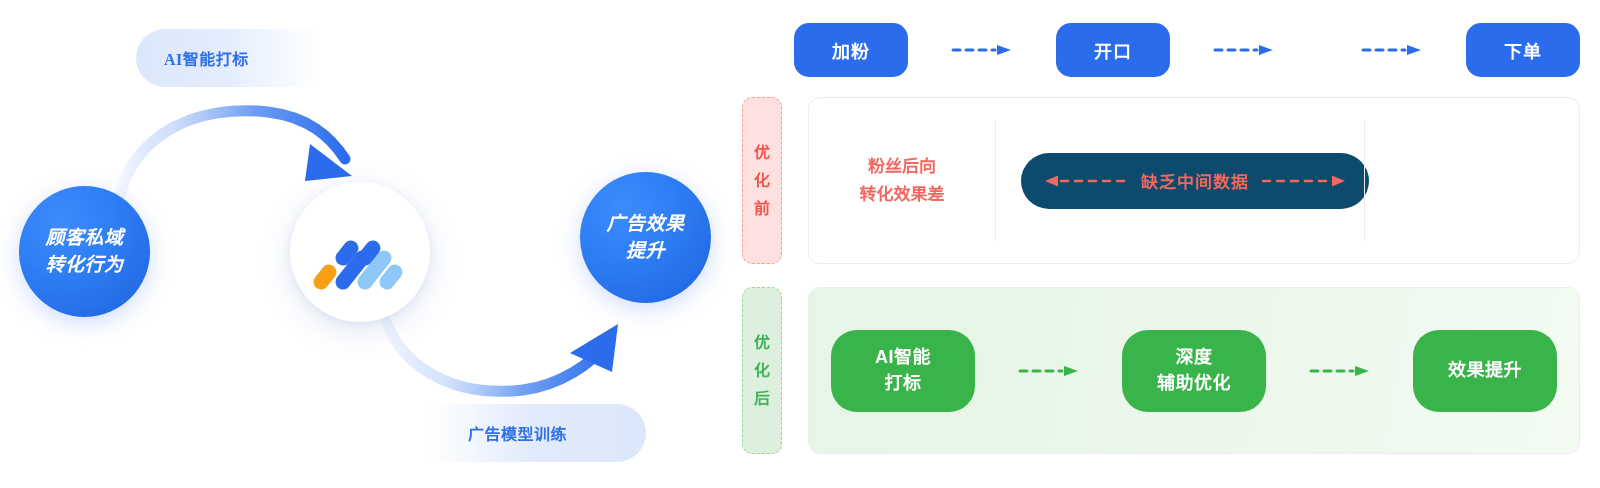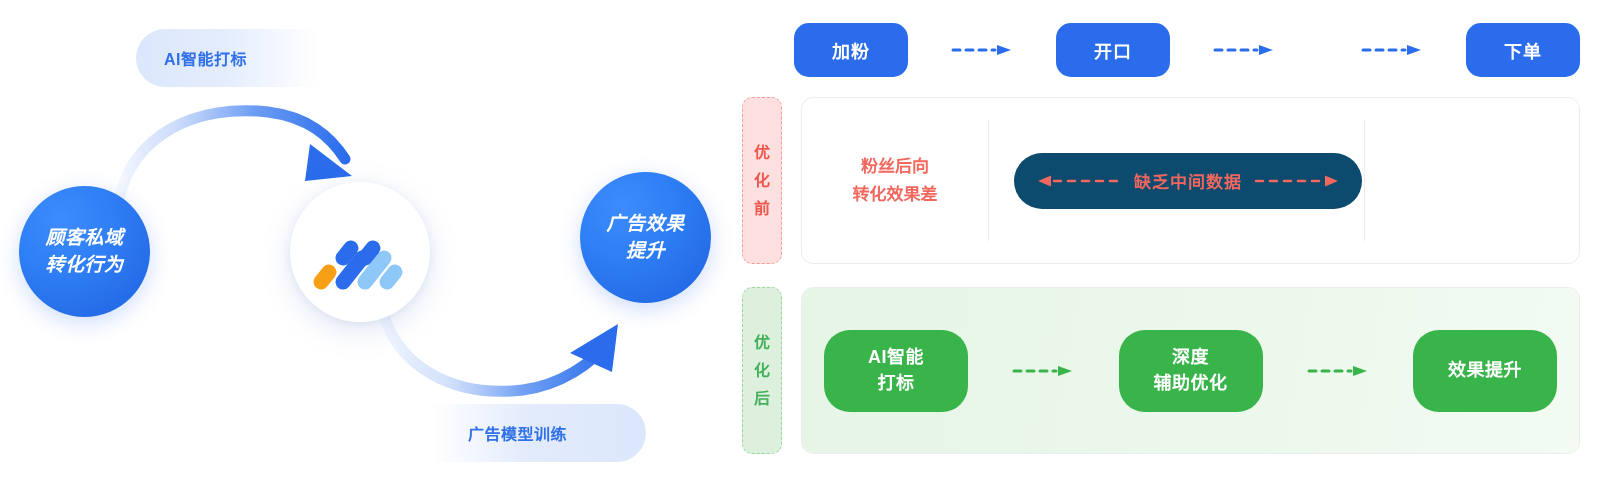--- a/index.html
+++ b/index.html
@@ -82,20 +82,21 @@
   .badge-pill {
     position: absolute;
     display: flex;
     align-items: center;
     height: 58px;
     color: #3070e8;
     font-size: 16px;
     font-weight: 600;
     letter-spacing: .5px;
     white-space: nowrap;
+    font-family: Liberation Serif, serif;
   }
   #badge-ai {
     left: 136px; top: 29px;
     width: 156px;
     padding-left: 28px;
     border-radius: 29px 0 0 29px;
     background: linear-gradient(90deg, #dbe7fb 0%, #e4edfd 48%, rgba(238,244,254,0) 100%);
   }
   #badge-model {
     left: 430px; top: 404px;
@@ -175,21 +176,21 @@
   }
   #tab-after {
     background: #ddf0dd;
     border: 1.5px dashed #9bd69b;
     color: #44b05b;
   }
   .side-tab .tc { display:block; }
 
   .section-card {
     flex: 1 1 auto;
-    margin-left: 19px;
+    margin-left: 26px;
     margin-right: 16px;
     border: 1px solid #ececf0;
     border-radius: 12px;
     background: #ffffff;
     position: relative;
     display: flex;
     align-items: stretch;
     overflow: hidden;
   }
 

